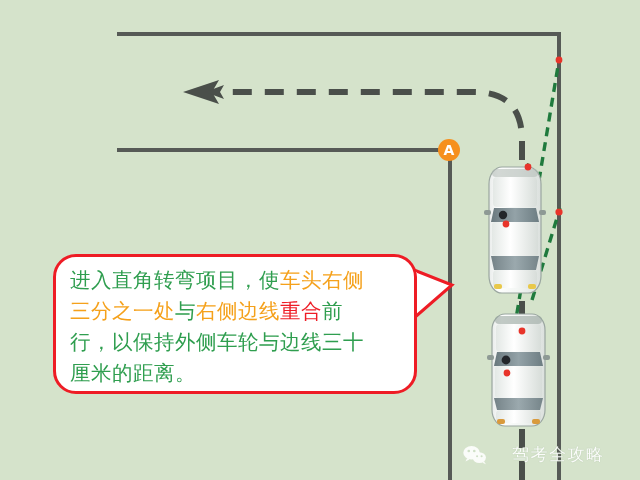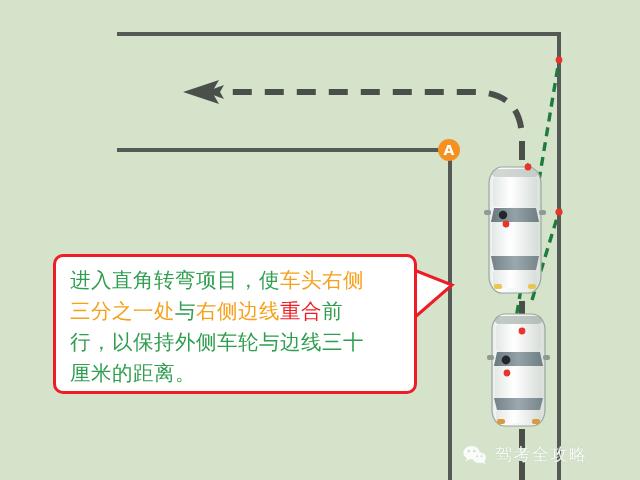--- a/index.html
+++ b/index.html
@@ -14,21 +14,21 @@
   #scene{position:absolute;left:0;top:0;width:640px;height:480px;}
 
   
   .bubble{
     position:absolute;
     left:53px;top:254px;
     width:364px;height:140px;
     box-sizing:border-box;
     background:#ffffff;
     border:3px solid #ee1c25;
-    border-radius:10px;
+    border-radius:23px;
     z-index:6;
   }
   .bubble-text{
     position:absolute;
     left:14px;top:8px;
     width:340px;
     font-size:20.5px;
     line-height:31px;
     letter-spacing:0.5px;
     color:#2f9e4f;
@@ -49,21 +49,21 @@
     line-height:22px;
     text-align:center;
     z-index:7;
     font-family:"DejaVu Sans","Liberation Sans",sans-serif;
   }
 
   
   .watermark{
     position:absolute;
     left:462px;top:443px;
-    display:flex;align-items:center;gap:7px;
+    display:flex;align-items:center;gap:24px;
     z-index:8;
     opacity:.92;
   }
   .wm-text{
     font-size:17px;
     color:#ffffff;
     letter-spacing:1.5px;
     text-shadow:0 0 1px rgba(140,170,130,.85);
     font-family:"DejaVu Sans","Liberation Sans",sans-serif;
   }

